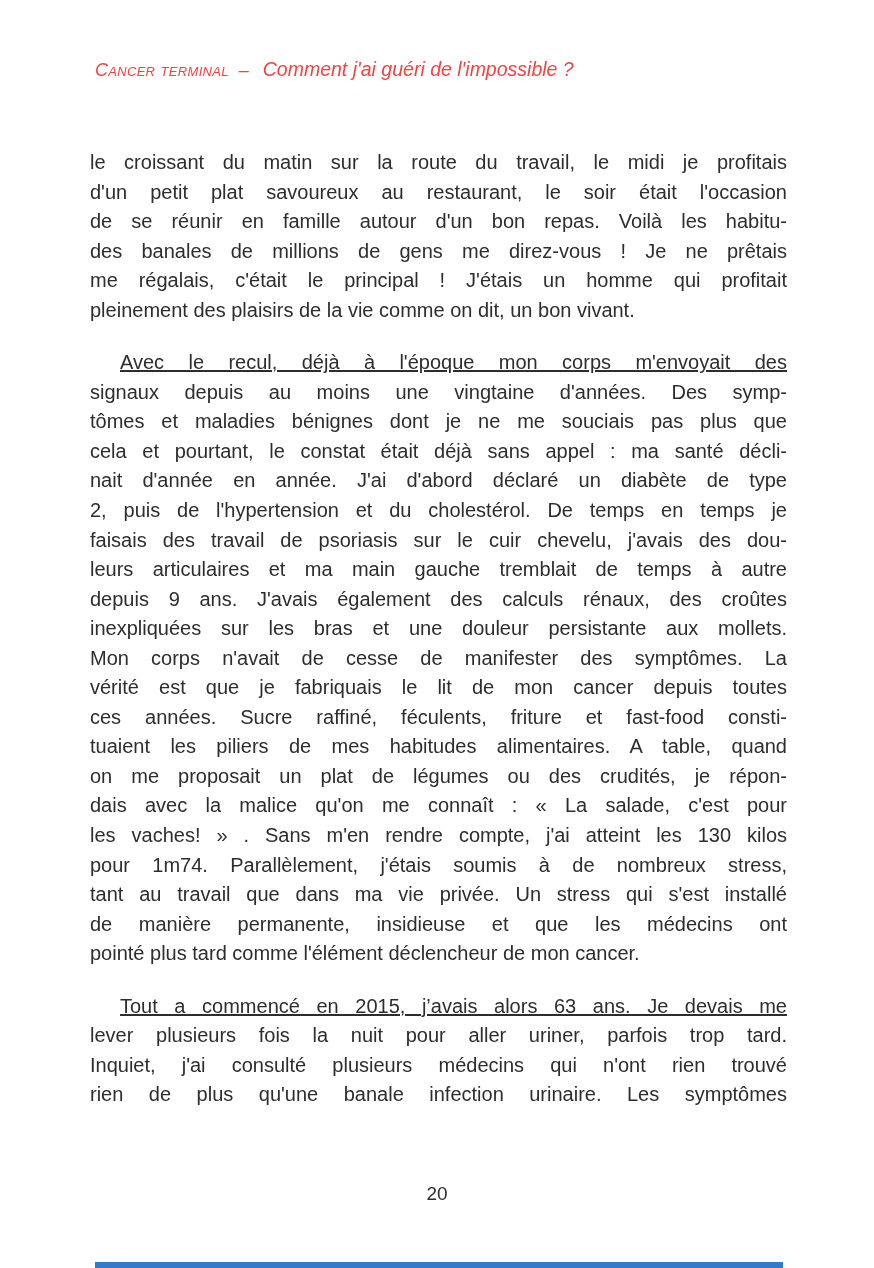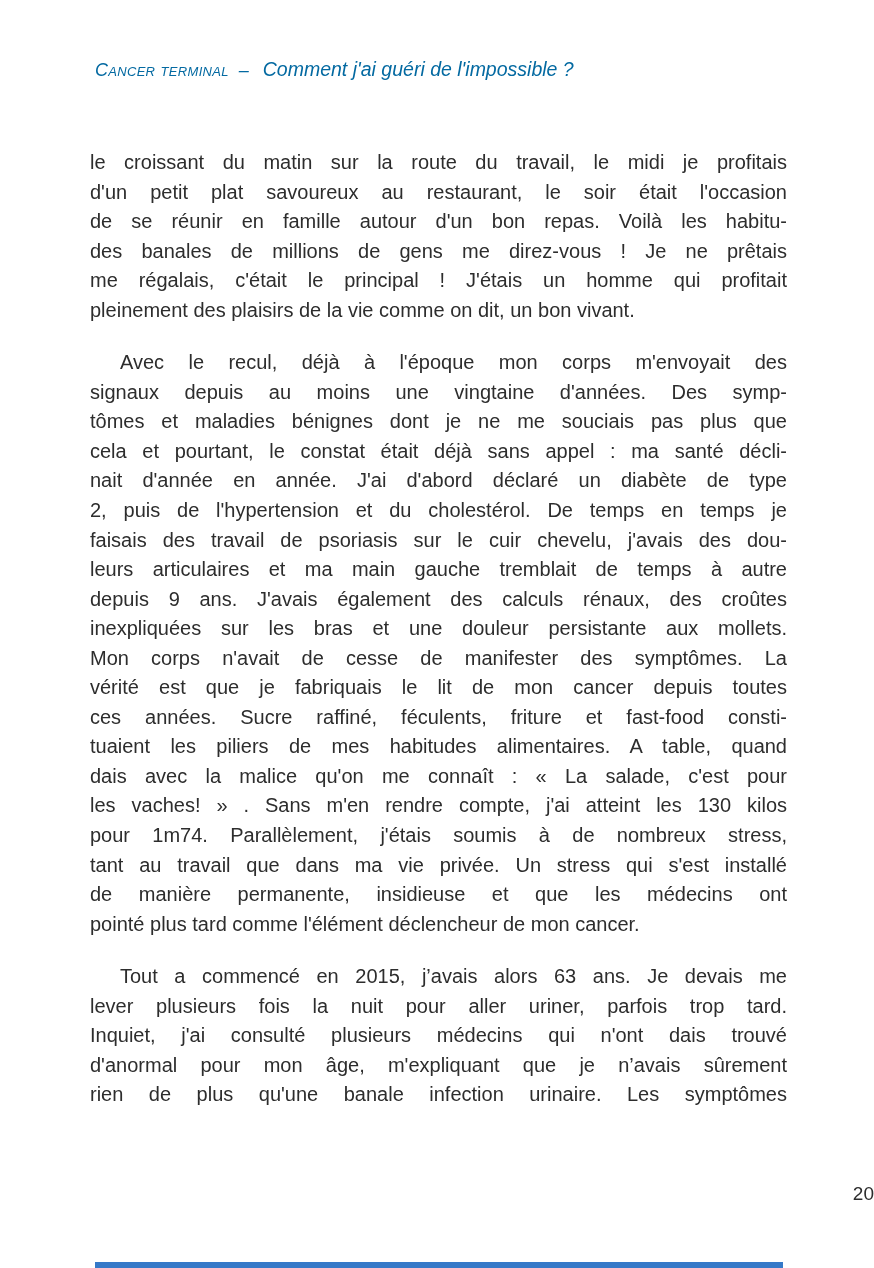--- a/index.html
+++ b/index.html
@@ -12,21 +12,21 @@
     height: 1268px;
     position: relative;
     font-family: "Liberation Sans", "DejaVu Sans", sans-serif;
     overflow: hidden;
   }
   .running-header {
     position: absolute;
     left: 95px;
     top: 58px;
     font-style: italic;
-    color: #0369a1;
+    color: #ef4444;
     white-space: nowrap;
   }
   .running-header .book-title {
     font-variant: small-caps;
     font-size: 18px;
     letter-spacing: 0.3px;
   }
   .running-header .sep {
     font-size: 18px;
     margin: 0 14px 0 10px;
@@ -48,27 +48,28 @@
     font-size: 20px;
     line-height: 29.55px;
     text-align: justify;
     text-align-last: justify;
   }
   .line.lastline {
     text-align-last: left;
   }
   .line.indent {
     text-indent: 30px;
+    text-decoration: underline;
   }
   .page-number {
     position: absolute;
     top: 1183px;
     left: 0;
     width: 100%;
-    text-align: right;
+    text-align: center;
     font-size: 19px;
     color: #2d2d2d;
   }
   .next-page-edge {
     position: absolute;
     left: 95px;
     bottom: 0;
     width: 688px;
     height: 6px;
   }
@@ -97,31 +98,31 @@
       <div class="line">nait d'année en année. J'ai d'abord déclaré un diabète de type</div>
       <div class="line">2, puis de l'hypertension et du cholestérol. De temps en temps je</div>
       <div class="line">faisais des travail de psoriasis sur le cuir chevelu, j'avais des dou-</div>
       <div class="line">leurs articulaires et ma main gauche tremblait de temps à autre</div>
       <div class="line">depuis 9 ans. J'avais également des calculs rénaux, des croûtes</div>
       <div class="line">inexpliquées sur les bras et une douleur persistante aux mollets.</div>
       <div class="line">Mon corps n'avait de cesse de manifester des symptômes. La</div>
       <div class="line">vérité est que je fabriquais le lit de mon cancer depuis toutes</div>
       <div class="line">ces années. Sucre raffiné, féculents, friture et fast-food consti-</div>
       <div class="line">tuaient les piliers de mes habitudes alimentaires. A table, quand</div>
+      <div class="line">on me proposait un plat de légumes ou des crudités, je répon-</div>
       <div class="line">dais avec la malice qu'on me connaît : « La salade, c'est pour</div>
       <div class="line">les vaches! » . Sans m'en rendre compte, j'ai atteint les 130 kilos</div>
       <div class="line">pour 1m74. Parallèlement, j'étais soumis à de nombreux stress,</div>
       <div class="line">tant au travail que dans ma vie privée. Un stress qui s'est installé</div>
       <div class="line">de manière permanente, insidieuse et que les médecins ont</div>
       <div class="line lastline">pointé plus tard comme l'élément déclencheur de mon cancer.</div>
     </div>
     <div class="para">
       <div class="line indent">Tout a commencé en 2015, j’avais alors 63 ans. Je devais me</div>
       <div class="line">lever plusieurs fois la nuit pour aller uriner, parfois trop tard.</div>
-      <div class="line">Inquiet, j'ai consulté plusieurs médecins qui n'ont dais trouvé</div>
-      <div class="line">d'anormal pour mon âge, m'expliquant que je n’avais sûrement</div>
+      <div class="line">Inquiet, j'ai consulté plusieurs médecins qui n'ont rien trouvé</div>
       <div class="line">rien de plus qu'une banale infection urinaire. Les symptômes</div>
     </div>
   </div>
 
 <div class="page-number">20</div>
 
 <div class="next-page-edge" style="background: rgb(53, 121, 200);"></div>
 
 </body></html>

